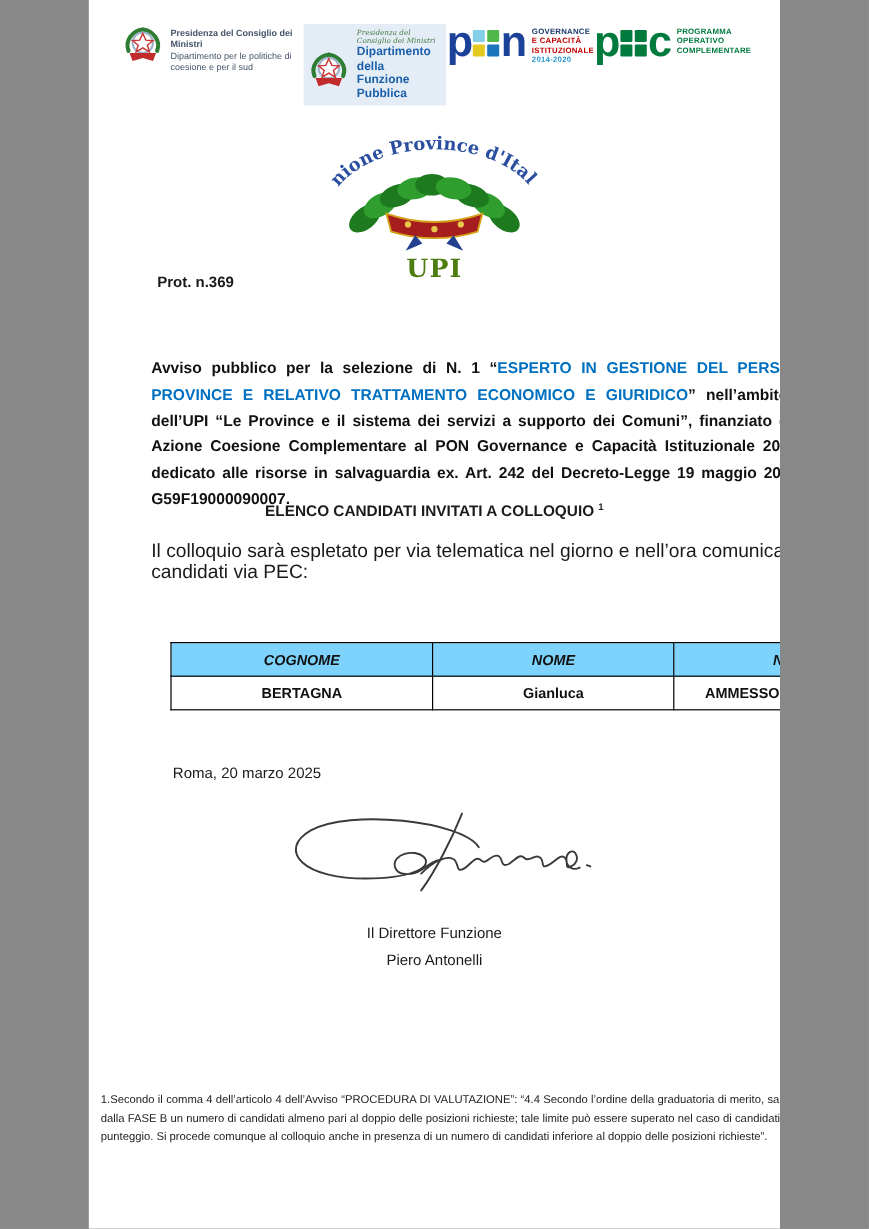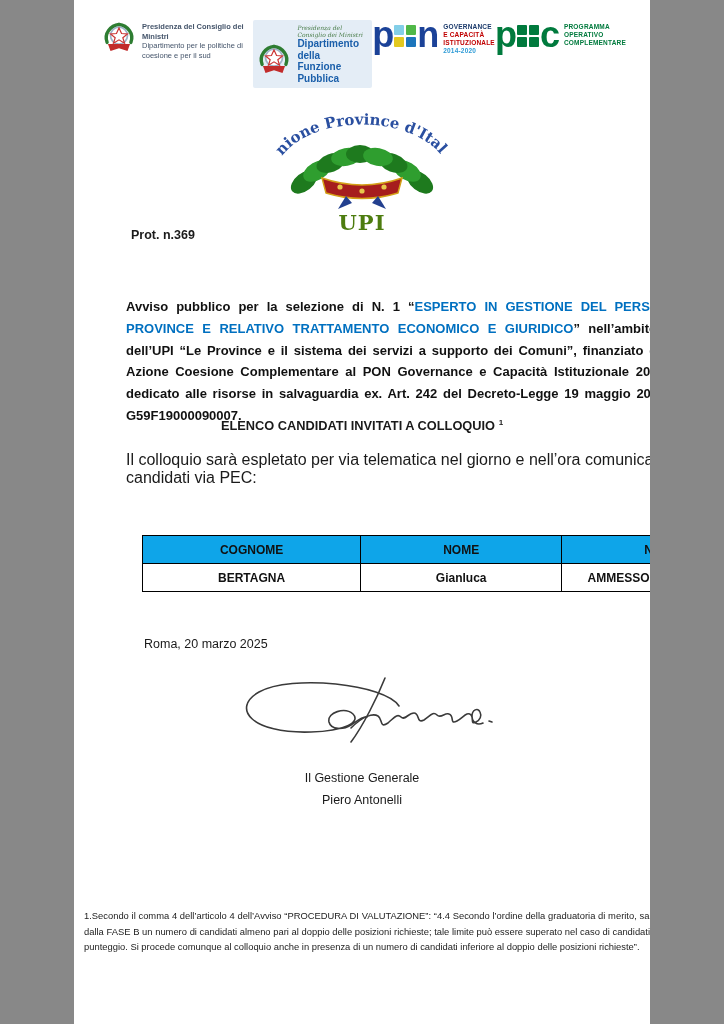--- a/index.html
+++ b/index.html
@@ -52,21 +52,21 @@
   .blue{color:#0070C0;}
   .heading{position:absolute;top:418px;left:0;right:0;text-align:center;font-weight:bold;font-size:12.8px;}
   .heading sup{font-size:8px;}
   .colloquio{position:absolute;top:451px;left:52px;width:620px;font-size:16px;}
   .profilo{position:absolute;top:482px;left:52px;width:620px;
            font-weight:bold;font-size:12.8px;line-height:21.5px;text-align:justify;}
   
   .tbl{position:absolute;top:535px;left:68px;width:621px;border-collapse:collapse;
        font-size:12px;font-weight:bold;color:#111;}
   .tbl td{border:1px solid #000;text-align:center;height:27px;padding:0 4px;}
-  .tbl .hrow td{background:#0ea5e9;}
+  .tbl .hrow td{background:#7dd3fc;font-style:italic;}
   .tbl td:nth-child(1){width:219px;}
   .tbl td:nth-child(2){width:202px;}
   .tbl td:nth-child(3){width:200px;}
   
   .placedate{position:absolute;top:637px;left:70px;font-size:12.5px;}
   .sig{position:absolute;top:672px;left:0;right:0;text-align:center;}
   .signer{position:absolute;top:767px;left:0;right:0;text-align:center;font-size:12.5px;line-height:22px;}
   
   .footnote{position:absolute;top:908px;left:10px;width:704px;
             font-size:9.4px;line-height:15.6px;text-align:justify;color:#222;}
@@ -211,19 +211,19 @@
       <g fill="none" stroke="#3a3a3a" stroke-width="1.6" stroke-linecap="round">
         <path d="M172 34 C158 12 64 2 32 20 C4 36 24 62 84 60 C118 59 134 50 126 42 C118 35 100 40 102 50 C104 58 116 58 124 53 C130 49 136 44 140 45"></path>
         <path d="M158 6 C150 26 136 54 124 70"></path>
         <path d="M124 56 C136 44 146 41 151 44 C156 47 152 57 161 51 C167 46 170 41 174 45 C178 49 181 41 187 41 C193 41 189 52 197 48 C203 44 206 39 210 43 C214 47 218 40 222 42 C228 44 222 53 230 49 C236 46 240 39 244 43 C247 46 243 53 249 50 C253 48 255 44 253 40 C251 35 245 38 245 44 C245 50 250 54 256 51"></path>
         <path d="M262 49 l3 1"></path>
       </g>
     </svg>
   </div>
 
   <div class="signer">
-    <div>Il Gestione Generale</div>
+    <div>Il Direttore Funzione</div>
     <div>Piero Antonelli</div>
   </div>
 
   <div class="footnote">1.Secondo il comma 4 dell’articolo 4 dell’Avviso “PROCEDURA DI VALUTAZIONE”: “4.4 Secondo l’ordine della graduatoria di merito, saranno invitati al colloquio previsto dalla FASE B un numero di candidati almeno pari al doppio delle posizioni richieste; tale limite può essere superato nel caso di candidati che abbiano conseguito parità di punteggio. Si procede comunque al colloquio anche in presenza di un numero di candidati inferiore al doppio delle posizioni richieste”.</div>
 
 </div>
 
 </body></html>

